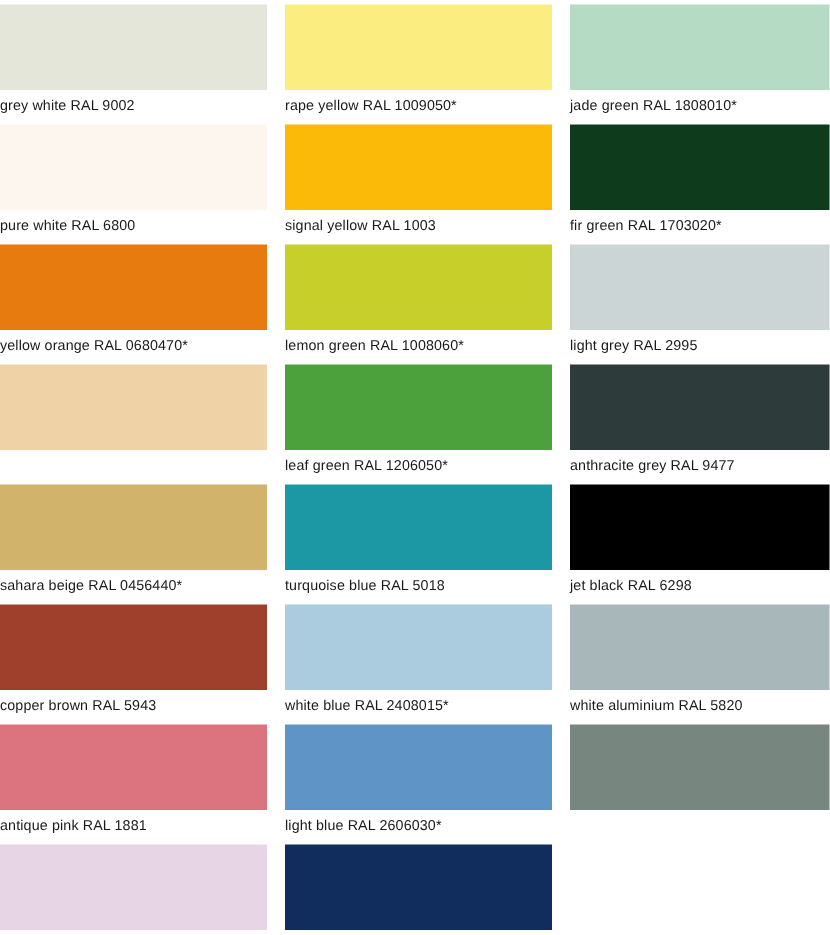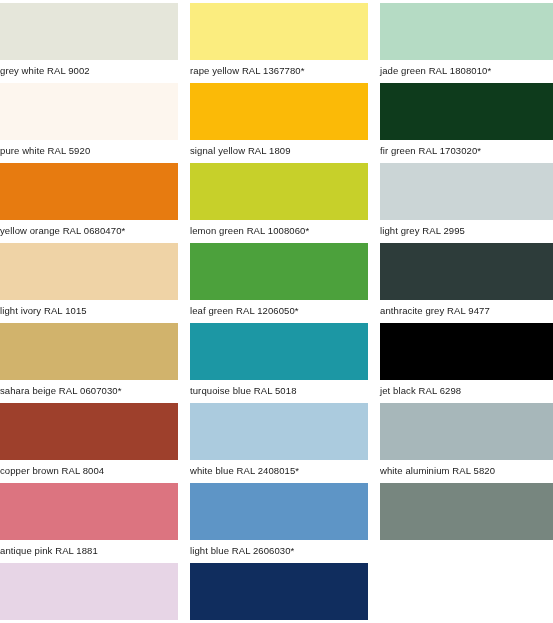--- a/index.html
+++ b/index.html
@@ -50,77 +50,76 @@
 </head>
 <body style="background: rgb(255, 255, 255);">
 
 <div id="swatch-grid">
     <div class="swatch-cell">
       <div class="swatch-chip" style="background-color: rgb(229, 230, 218);"></div>
       <div class="swatch-label">grey white RAL 9002</div>
     </div>
     <div class="swatch-cell">
       <div class="swatch-chip" style="background-color: rgb(251, 237, 127);"></div>
-      <div class="swatch-label">rape yellow RAL 1367780*</div>
+      <div class="swatch-label">rape yellow RAL 1009050*</div>
     </div>
     <div class="swatch-cell">
       <div class="swatch-chip" style="background-color: rgb(181, 219, 196);"></div>
       <div class="swatch-label">jade green RAL 1808010*</div>
     </div>
     <div class="swatch-cell">
       <div class="swatch-chip" style="background-color: rgb(253, 246, 238);"></div>
-      <div class="swatch-label">pure white RAL 5920</div>
+      <div class="swatch-label">pure white RAL 6800</div>
     </div>
     <div class="swatch-cell">
       <div class="swatch-chip" style="background-color: rgb(251, 186, 7);"></div>
-      <div class="swatch-label">signal yellow RAL 1809</div>
+      <div class="swatch-label">signal yellow RAL 1003</div>
     </div>
     <div class="swatch-cell">
       <div class="swatch-chip" style="background-color: rgb(14, 59, 28);"></div>
       <div class="swatch-label">fir green RAL 1703020*</div>
     </div>
     <div class="swatch-cell">
       <div class="swatch-chip" style="background-color: rgb(231, 123, 16);"></div>
       <div class="swatch-label">yellow orange RAL 0680470*</div>
     </div>
     <div class="swatch-cell">
       <div class="swatch-chip" style="background-color: rgb(199, 208, 42);"></div>
       <div class="swatch-label">lemon green RAL 1008060*</div>
     </div>
     <div class="swatch-cell">
       <div class="swatch-chip" style="background-color: rgb(203, 213, 214);"></div>
       <div class="swatch-label">light grey RAL 2995</div>
     </div>
     <div class="swatch-cell">
       <div class="swatch-chip" style="background-color: rgb(239, 211, 166);"></div>
-      <div class="swatch-label">light ivory RAL 1015</div>
     </div>
     <div class="swatch-cell">
       <div class="swatch-chip" style="background-color: rgb(76, 161, 60);"></div>
       <div class="swatch-label">leaf green RAL 1206050*</div>
     </div>
     <div class="swatch-cell">
       <div class="swatch-chip" style="background-color: rgb(45, 60, 58);"></div>
       <div class="swatch-label">anthracite grey RAL 9477</div>
     </div>
     <div class="swatch-cell">
       <div class="swatch-chip" style="background-color: rgb(209, 179, 108);"></div>
-      <div class="swatch-label">sahara beige RAL 0607030*</div>
+      <div class="swatch-label">sahara beige RAL 0456440*</div>
     </div>
     <div class="swatch-cell">
       <div class="swatch-chip" style="background-color: rgb(28, 151, 164);"></div>
       <div class="swatch-label">turquoise blue RAL 5018</div>
     </div>
     <div class="swatch-cell">
       <div class="swatch-chip" style="background-color: rgb(0, 0, 0);"></div>
       <div class="swatch-label">jet black RAL 6298</div>
     </div>
     <div class="swatch-cell">
       <div class="swatch-chip" style="background-color: rgb(158, 64, 44);"></div>
-      <div class="swatch-label">copper brown RAL 8004</div>
+      <div class="swatch-label">copper brown RAL 5943</div>
     </div>
     <div class="swatch-cell">
       <div class="swatch-chip" style="background-color: rgb(171, 203, 222);"></div>
       <div class="swatch-label">white blue RAL 2408015*</div>
     </div>
     <div class="swatch-cell">
       <div class="swatch-chip" style="background-color: rgb(167, 183, 186);"></div>
       <div class="swatch-label">white aluminium RAL 5820</div>
     </div>
     <div class="swatch-cell">

